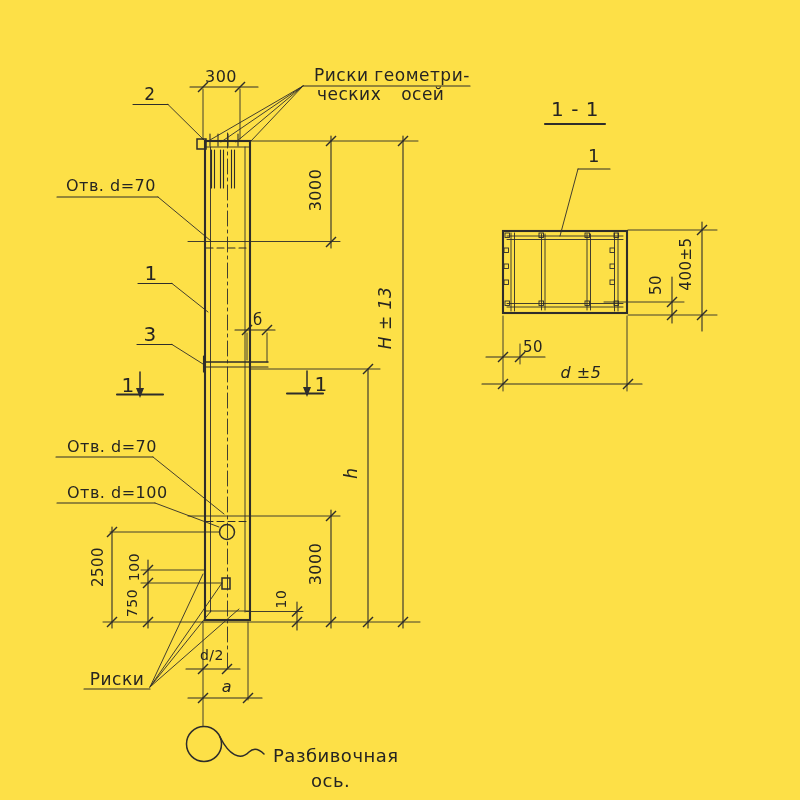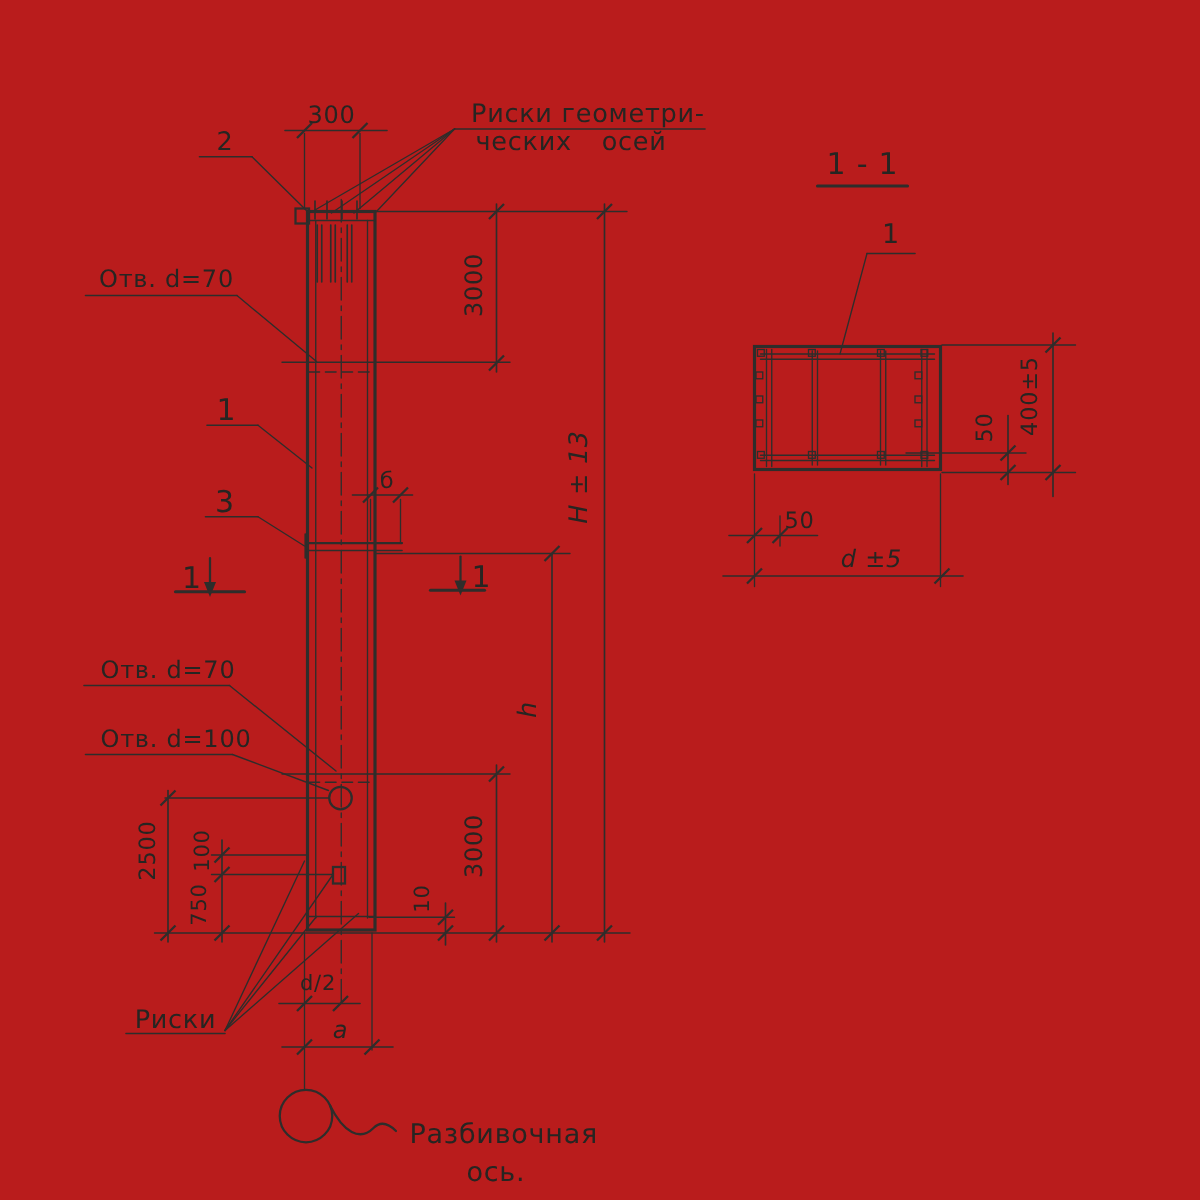--- a/index.html
+++ b/index.html
@@ -1,17 +1,17 @@
 <!DOCTYPE html>
 <html><head>
 <meta charset="utf-8">
 <style>
   html,body{margin:0;padding:0;}
   body{width:800px;height:800px;background:#f6f6f4;}
-  .sheet{width:800px;height:800px;background:#b91c1c;position:relative;overflow:hidden;}
+  .sheet{width:800px;height:800px;background:#fde047;position:relative;overflow:hidden;}
   svg{display:block;}
   .ln{stroke:#2e2d2b;stroke-width:1.1;fill:none;stroke-linecap:round;}
   .thick{stroke-width:2.1;}
   .med{stroke-width:1.5;}
   .thin{stroke-width:0.9;}
   .dash{stroke-dasharray:7 4;}
   .cline{stroke-dasharray:15 4 3 4;stroke-width:0.9;}
   .tick{stroke:#2e2d2b;stroke-width:1.5;}
   .t{font-family:"DejaVu Sans",sans-serif;fill:#262522;letter-spacing:0.5px;}
   .t14{font-size:14px;}  .t15{font-size:15px;}  .t16{font-size:16px;}

